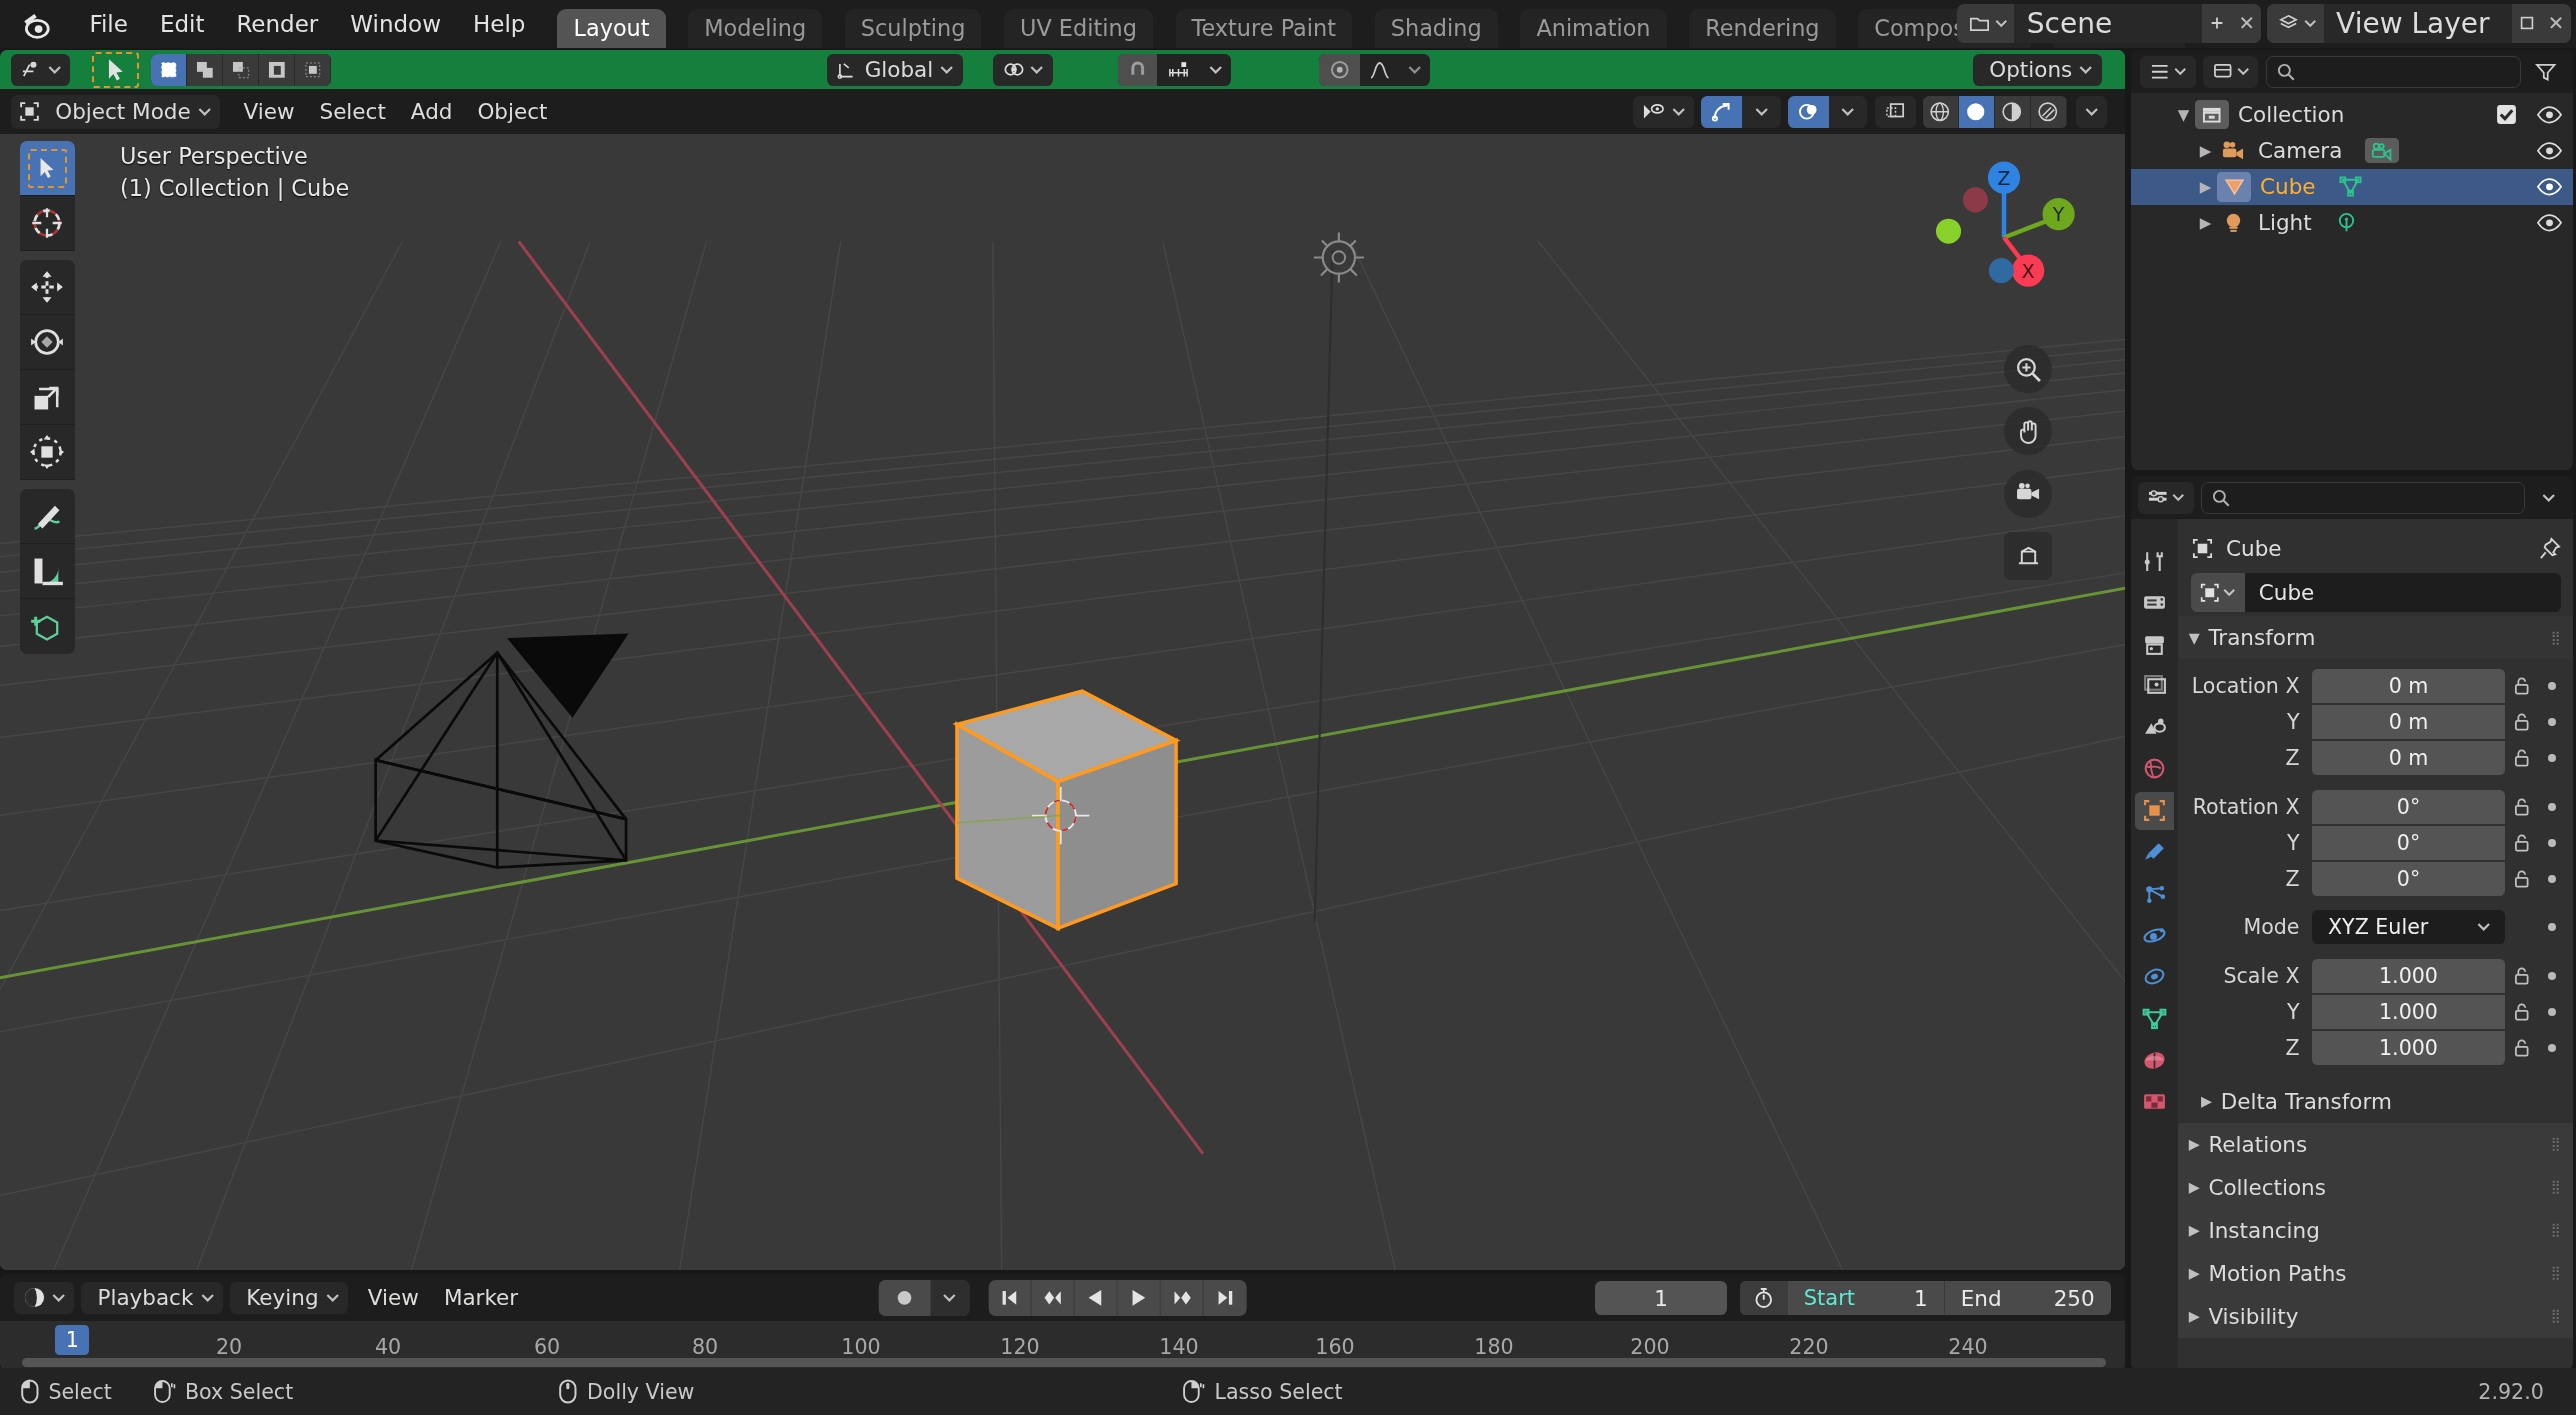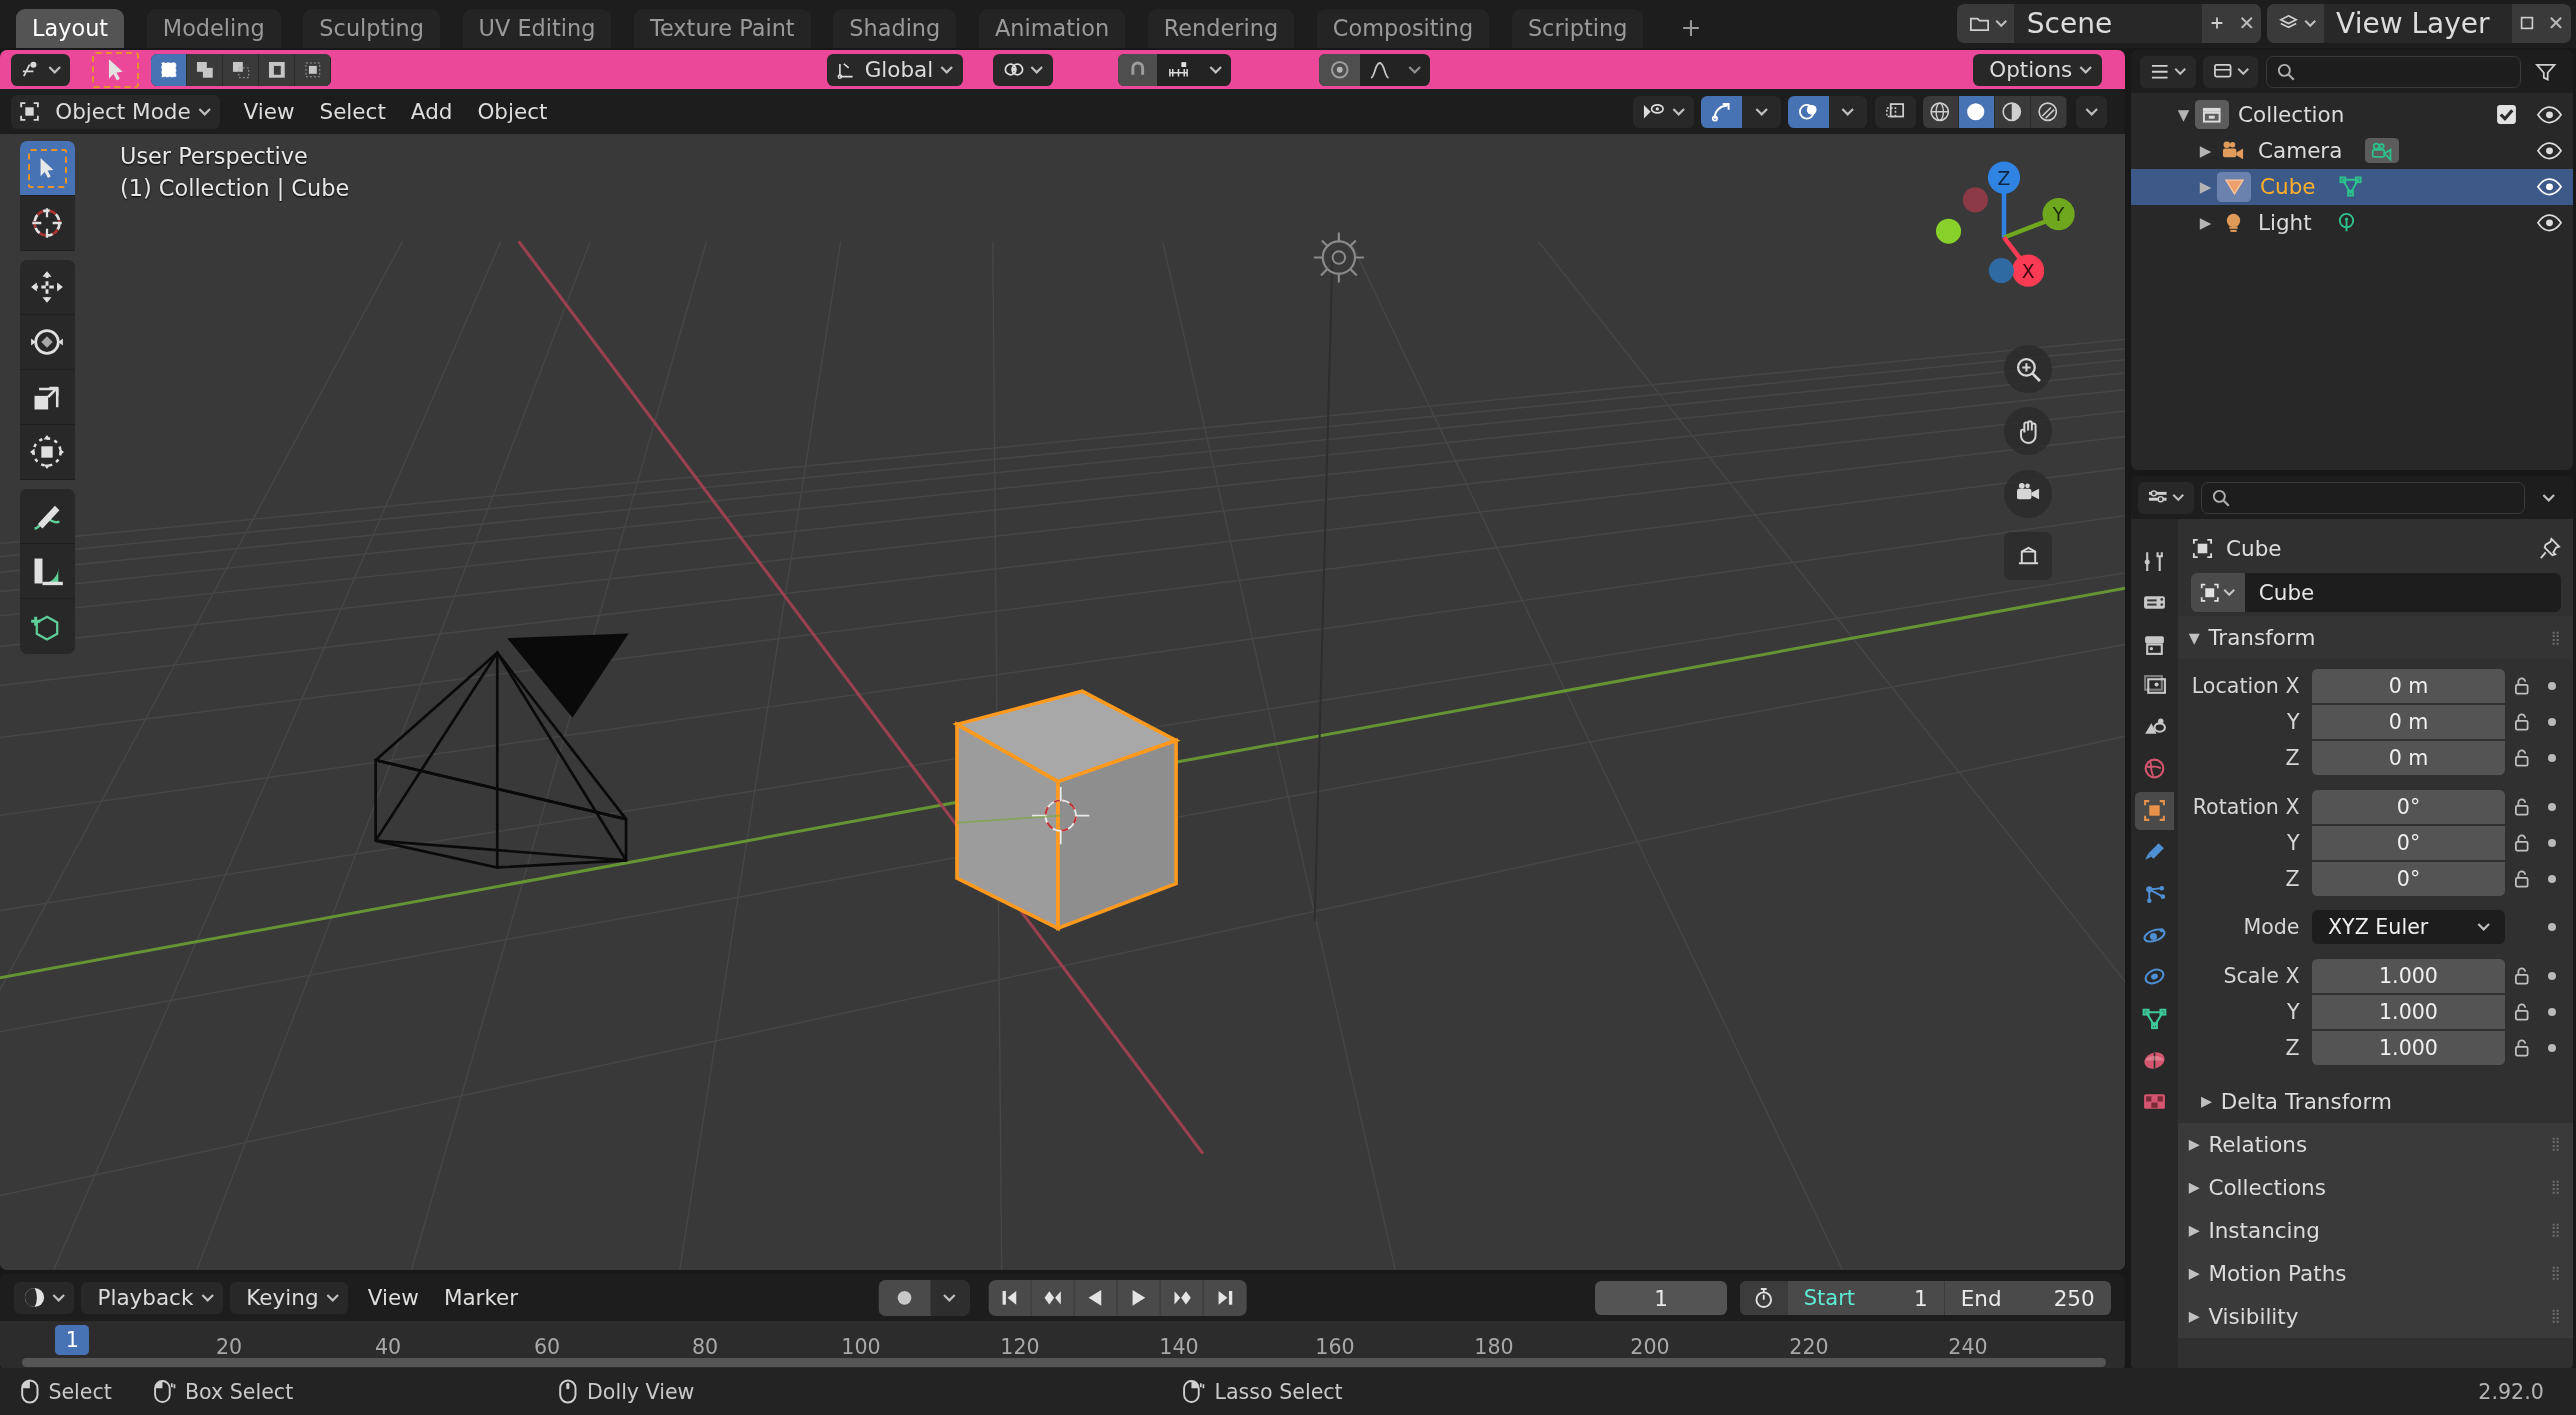--- a/index.html
+++ b/index.html
@@ -24,21 +24,21 @@
   .ws-plus{ color:#999; font-size:25px; padding:0 14.3px; height:39px; line-height:38px; }
   .tb-right{ position:absolute; right:0; top:1.8px; display:flex; align-items:center; gap:0; height:43px; }
   .idblock{ display:flex; align-items:center; background:#282828; border-radius:7.2px; height:39px; margin-right:5.4px; overflow:hidden; }
   .idbtn{ display:flex; align-items:center; padding:0 7.2px 0 10.7px; background:#3a3a3a; height:39px; }
   .idname{ padding:0 14.3px 0 12.5px; font-size:28px; color:#dcdcdc; min-width:188px; height:39px; line-height:39px; background:#282828; }
   .idmini{ width:30px; height:39px; display:flex; align-items:center; justify-content:center; background:#3a3a3a; }
   .idx{ width:29px; height:39px; display:flex; align-items:center; justify-content:center; background:#3a3a3a; color:#bbb; font-size:19.7px;}
 
   
   .viewport-area{ position:absolute; left:0; top:50px; width:2125px; height:1220px; background:#3b3b3b; border-radius:7.2px; overflow:hidden;}
-  .vp-header{ position:absolute; left:0; top:0; width:100%; height:39px; background:#ec4899; display:flex; align-items:center; padding:0 10.7px; }
+  .vp-header{ position:absolute; left:0; top:0; width:100%; height:39px; background:#15803d; display:flex; align-items:center; padding:0 10.7px; }
   .vp-header2{ position:absolute; left:0; top:39px; width:100%; height:45px; background:#1d1d1d; display:flex; align-items:center; padding:0 10.7px; z-index:3;}
   .hdr-btn{ background:#282828; border-radius:6.3px; height:32px; display:flex; align-items:center; padding:0 9px; margin-right:7.2px; }
   .hdr-btn.dark{ background:#232323; }
   .hdr-txt{ font-size:21.5px; color:#dcdcdc; padding:0 7.2px; }
   .seg{ display:flex; background:#282828; border-radius:6.3px; overflow:hidden; margin-right:9px; height:32px; }
   .seg > div{ width:36px; height:32px; display:flex; align-items:center; justify-content:center; background:#3a3a3a; border-right:0.9px solid #2a2a2a;}
   .seg > div.on{ background:#4772b3; }
   .menu-h{ font-size:21.5px; color:#dededc; padding:0 12.5px; height:34px; line-height:34px; border-radius:5.4px; }
   .mode-btn{ display:flex; align-items:center; background:#282828; border-radius:6.3px; height:34px; padding:0 9px 0 7.2px; margin-right:10.7px; }
 
@@ -112,20 +112,34 @@
   .st-label{ margin-left:9px; }
   .version{ margin-left:auto; color:#b4b4b4; padding-right:12.5px;}
   svg{ display:block; }
 </style>
 </head>
 <body>
 
 <div class="app">
 
   <div class="topbar">
+    <div class="tb-left">
+      <div class="blender-logo">
+        <svg width="34" height="34" viewBox="0 0 32 32">
+          <path d="M6 20.5c0-4.4 4.6-8 10.3-8S26.6 16.1 26.6 20.5 22 28.5 16.3 28.5 6 24.9 6 20.5z" fill="none" stroke="#e8e8e8" stroke-width="2.6"></path>
+          <circle cx="17.5" cy="20.8" r="3.6" fill="#e8e8e8"></circle>
+          <path d="M4 13.4 13.5 6.6l2.3 3.1-9.4 6.8z" fill="#e8e8e8"></path>
+        </svg>
+      </div>
+      <div class="menu-item">File</div>
+      <div class="menu-item">Edit</div>
+      <div class="menu-item">Render</div>
+      <div class="menu-item">Window</div>
+      <div class="menu-item">Help</div>
+    </div>
 
     <div class="ws-tabs">
       <div class="ws-tab active">Layout</div>
       <div class="ws-tab">Modeling</div>
       <div class="ws-tab">Sculpting</div>
       <div class="ws-tab">UV Editing</div>
       <div class="ws-tab">Texture Paint</div>
       <div class="ws-tab">Shading</div>
       <div class="ws-tab">Animation</div>
       <div class="ws-tab">Rendering</div>

